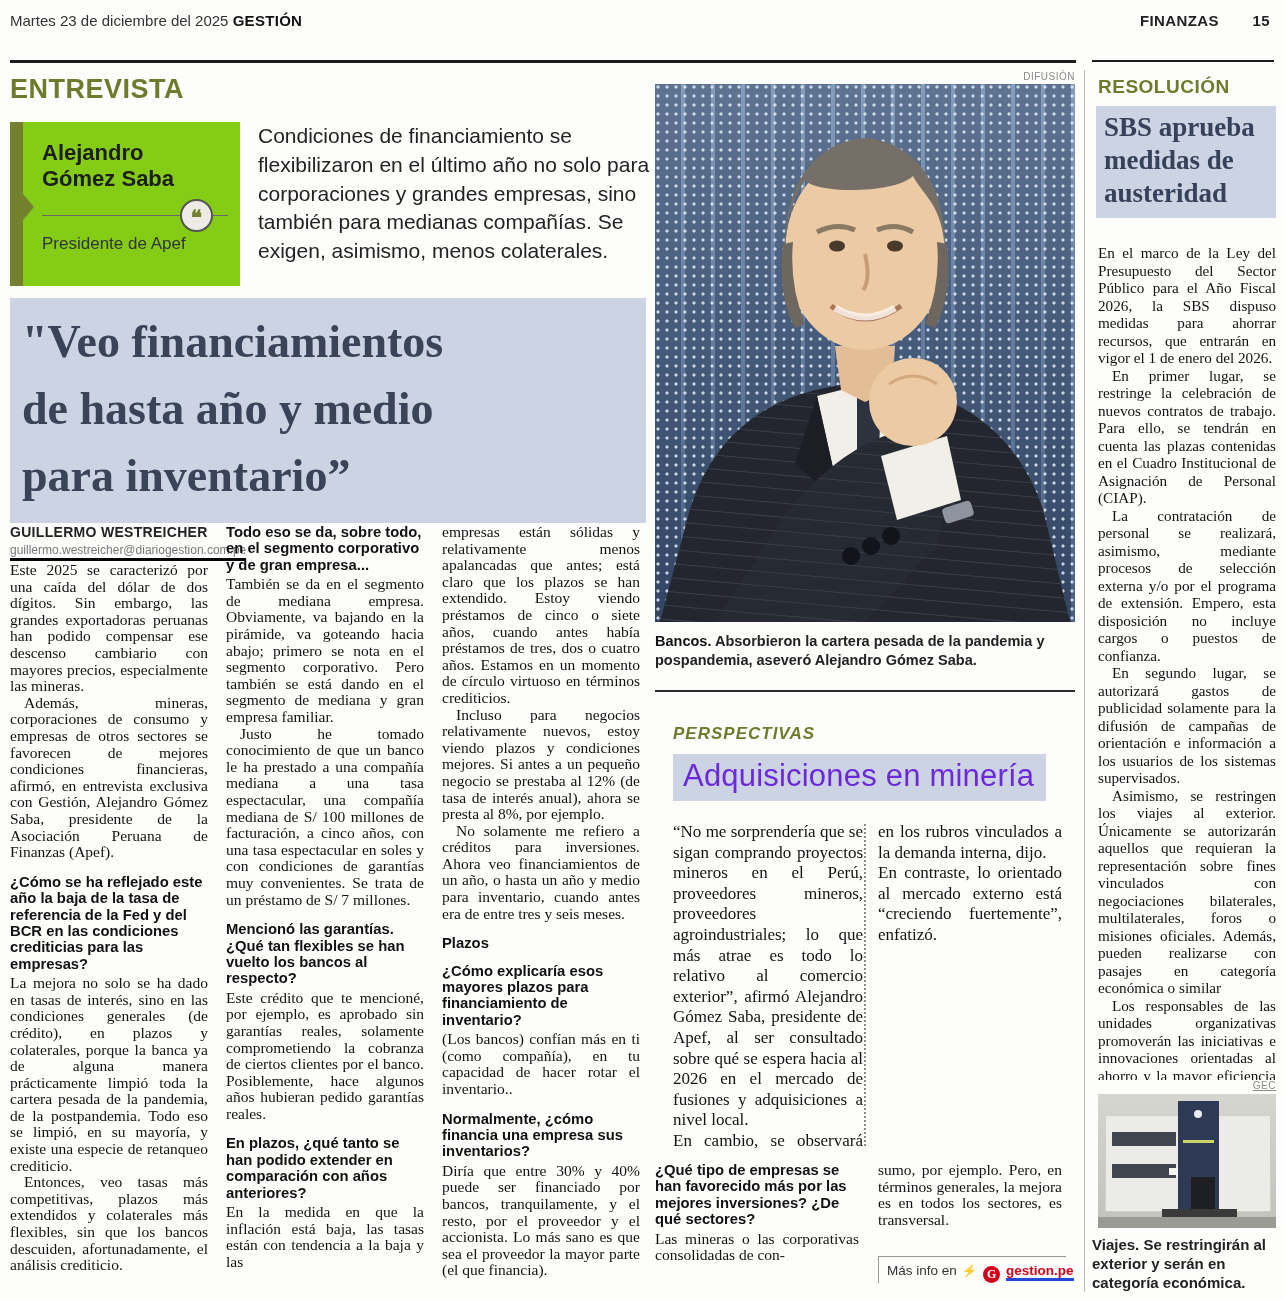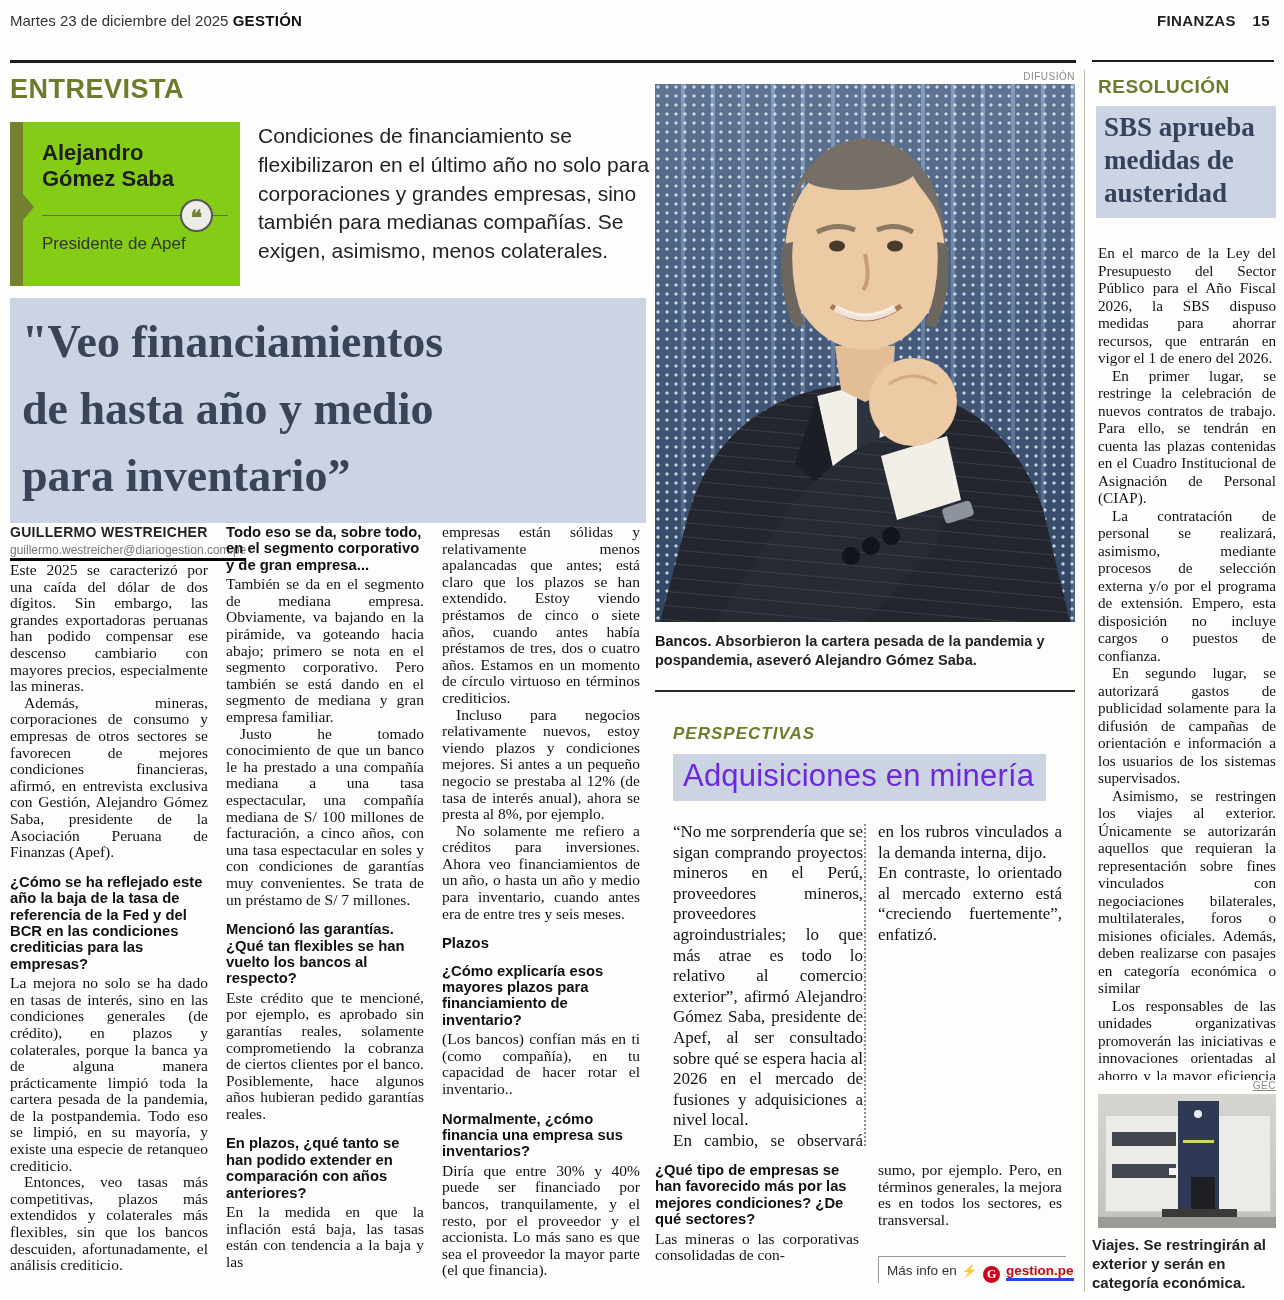--- a/index.html
+++ b/index.html
@@ -8,21 +8,21 @@
   #page {
     position:relative; width:1284px; height:1300px; background:#fdfdfb;
     overflow:hidden; margin:0 auto;
   }
   .abs { position:absolute; }
 
   
   .dateline { left:10px; top:12px; font-size:15px; color:#333; }
   .dateline b { color:#111; font-weight:800; letter-spacing:.3px; }
   .folio { right:14px; top:12px; font-size:15px; font-weight:800; color:#222; letter-spacing:.4px; }
-  .folio span { margin-left:12px; }
+  .folio span { margin-left:29px; }
 
   .rule-main { left:10px; top:60px; width:1066px; height:3px; background:#1c1c1c; }
   .rule-side { left:1092px; top:60px; width:182px; height:2px; background:#1c1c1c; }
   .vdivider  { left:1084px; top:70px; width:1px; height:1222px; background:#bdbdb8; }
 
   .kicker-big { font-weight:800; color:#6e7b2c; letter-spacing:.5px; }
   .entrevista { left:10px; top:74px; font-size:27px; }
   .perspectivas-k { left:673px; top:724px; font-size:17px; letter-spacing:1px;font-style:italic; }
   .resolucion { left:1098px; top:76px; font-size:19px; }
 
@@ -247,41 +247,41 @@
       <p class="p">“No me sorprendería que se sigan comprando proyectos mineros en el Perú, proveedores mineros, proveedores agroindustriales; lo que más atrae es todo lo relativo al comercio exterior”, afirmó Alejandro Gómez Saba, presidente de Apef, al ser consultado sobre qué se espera hacia al 2026 en el mercado de fusiones y adquisiciones a nivel local.</p>
       <p class="p">En cambio, se observará menos dinamismo</p>
     </div>
   <div class="abs persp-dots"></div>
   <div class="abs persp-col persp-right">
       <p class="p">en los rubros vinculados a la demanda interna, dijo.</p>
       <p class="p">En contraste, lo orientado al mercado externo está “creciendo fuertemente”, enfatizó.</p>
     </div>
 
   <div class="abs article-col bq-left">
-      <p class="q">¿Qué tipo de empresas se han favorecido más por las mejores condiciones? ¿De qué sectores?</p>
+      <p class="q">¿Qué tipo de empresas se han favorecido más por las mejores inversiones? ¿De qué sectores?</p>
       <p class="p">Las mineras o las corporativas consolidadas de con-</p>
     </div>
   <div class="abs article-col bq-right">
       <p class="p">sumo, por ejemplo. Pero, en términos generales, la mejora es en todos los sectores, es transversal.</p>
     </div>
   <div class="abs moreinfo">
     <span>Más info en</span>
     <span class="bolt">⚡</span>
     <span class="glogo">G</span>
     <a href="#">gestion.pe</a>
   </div>
 
   <div class="abs kicker-big resolucion">RESOLUCIÓN</div>
   <div class="abs sb-headline">SBS aprueba medidas de austeridad</div>
   <div class="abs sb-body">
       <p class="p">En el marco de la Ley del Presupuesto del Sector Público para el Año Fiscal 2026, la SBS dispuso medidas para ahorrar recursos, que entrarán en vigor el 1 de enero del 2026.</p>
       <p class="p">En primer lugar, se restringe la celebración de nuevos contratos de trabajo. Para ello, se tendrán en cuenta las plazas contenidas en el Cuadro Institucional de Asignación de Personal (CIAP).</p>
       <p class="p">La contratación de personal se realizará, asimismo, mediante procesos de selección externa y/o por el programa de extensión. Empero, esta disposición no incluye cargos o puestos de confianza.</p>
       <p class="p">En segundo lugar, se autorizará gastos de publicidad solamente para la difusión de campañas de orientación e información a los usuarios de los sistemas supervisados.</p>
-      <p class="p">Asimismo, se restringen los viajes al exterior. Únicamente se autorizarán aquellos que requieran la representación sobre fines vinculados con negociaciones bilaterales, multilaterales, foros o misiones oficiales. Además, deben realizarse con pasajes en categoría económica o similar</p>
+      <p class="p">Asimismo, se restringen los viajes al exterior. Únicamente se autorizarán aquellos que requieran la representación sobre fines vinculados con negociaciones bilaterales, multilaterales, foros o misiones oficiales. Además, pueden realizarse con pasajes en categoría económica o similar</p>
       <p class="p">Los responsables de las unidades organizativas promoverán las iniciativas e innovaciones orientadas al ahorro y la mayor eficiencia en el uso de los recursos de la institución.</p>
     </div>
   <div class="abs sb-credit">GEC</div>
   <div class="abs sb-photo">
     <div class="bld"></div>
     <div class="win1"></div>
     <div class="win2"></div>
     <div class="sign"></div>
     <div class="signdot"></div>
     <div class="signtxt"></div>

